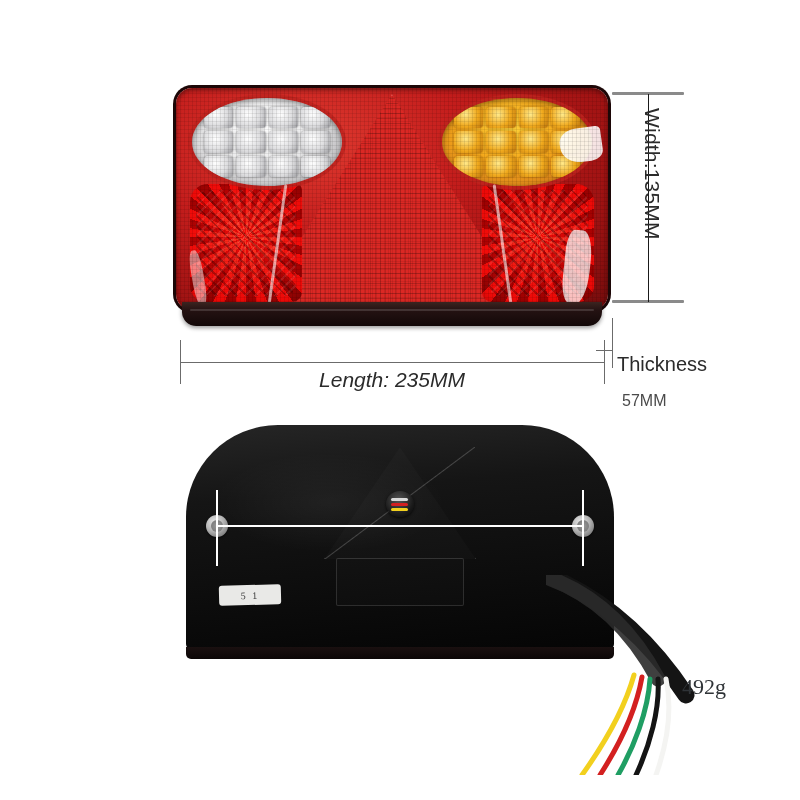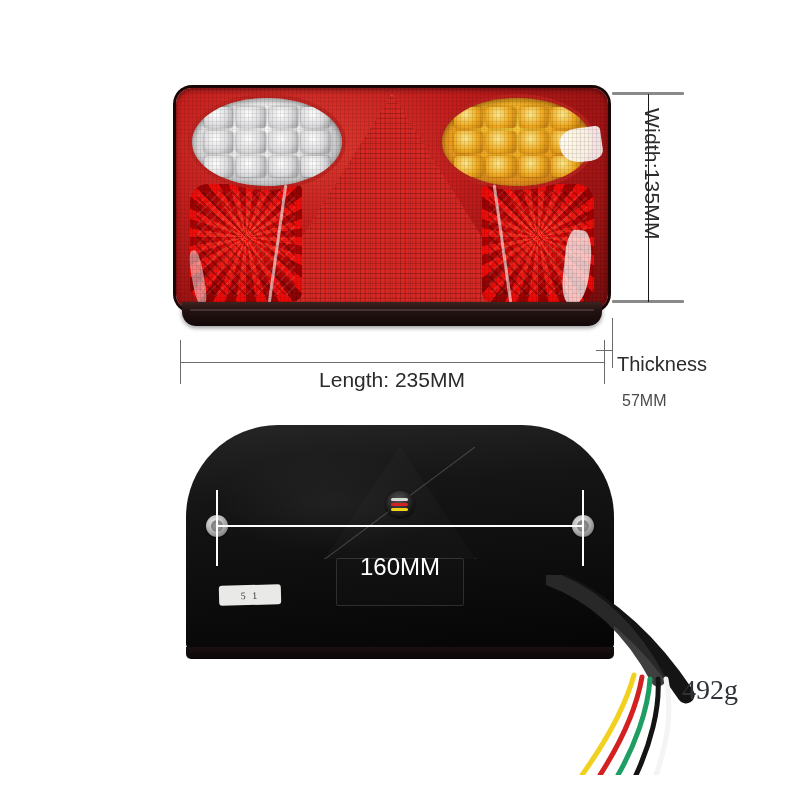--- a/index.html
+++ b/index.html
@@ -136,21 +136,21 @@
     writing-mode:vertical-rl;text-orientation:mixed;
     font-size:21px;color:#2b2b2b;letter-spacing:.2px;white-space:nowrap;
   }
 
   #length-dimension{position:absolute;left:180px;top:340px;}
   #length-dim-line{left:0;top:22px;width:424px;}
   #length-cap-left{left:0;top:0;height:44px;}
   #length-cap-right{left:424px;top:0;height:44px;}
   #length-label{
     position:absolute;left:180px;top:368px;width:424px;text-align:center;
-    font-size:21px;color:#2b2b2b;
+    font-size:21px;color:#2b2b2b;font-style:italic;
   }
 
   #thickness-label{
     position:absolute;left:617px;top:324px;font-size:20px;color:#2b2b2b;white-space:nowrap;margin-top:29px;
   }
   #thickness-value{
     position:absolute;left:622px;top:348px;font-size:16px;color:#4a4a4a;white-space:nowrap;margin-top:44px;
   }
   #thickness-tick-v{position:absolute;left:612px;top:318px;width:1px;height:50px;background:#6b6b6b;}
   #thickness-tick-h{position:absolute;left:596px;top:350px;width:17px;height:1px;background:#6b6b6b;}
@@ -233,21 +233,21 @@
     position:absolute;left:0;right:0;top:128px;text-align:center;
     font-size:24px;color:#ffffff;
   }
 
   
   #cable-assembly{position:absolute;left:360px;top:150px;width:250px;height:200px;}
 
   
   #weight-label{
     position:absolute;left:682px;top:674px;
-    font-family:"Liberation Serif", serif;font-size:28px;color:#2f3337;
+    font-family:"Liberation Serif", serif;font-size:22px;color:#2f3337;
   }
 </style>
 </head>
 <body>
 
 <div class="stage">
 
   <div id="front-view">
 
     <div class="lens-body">
@@ -347,19 +347,18 @@
       <path d="M112 104 C 114 134, 104 170, 90 200" stroke="#141414" stroke-width="5" fill="none" stroke-linecap="round"></path>
       <path d="M104 104 C 102 136, 88 172, 72 200" stroke="#1f9e63" stroke-width="5" fill="none" stroke-linecap="round"></path>
       <path d="M96 102 C 90 136, 72 172, 54 200" stroke="#d32020" stroke-width="5" fill="none" stroke-linecap="round"></path>
       <path d="M88 100 C 78 136, 56 172, 36 200" stroke="#f2d01e" stroke-width="5" fill="none" stroke-linecap="round"></path>
     </svg>
 
     <div id="hole-distance-dimension">
       <div class="dim-white-v" id="hole-cap-left"></div>
       <div class="dim-white-v" id="hole-cap-right"></div>
       <div class="dim-white-h" id="hole-dim-line"></div>
-      <div id="hole-distance-value">160MM</div>
     </div>
   </div>
 
   <div id="weight-label">492g</div>
 
 </div>
 
 </body></html>

